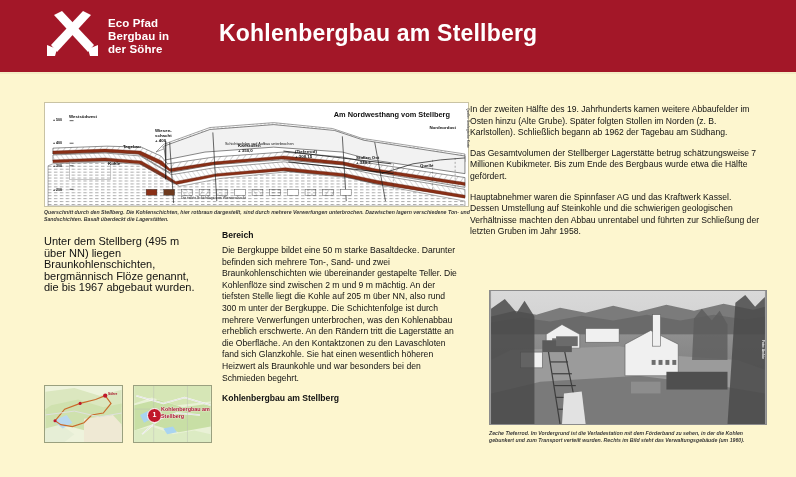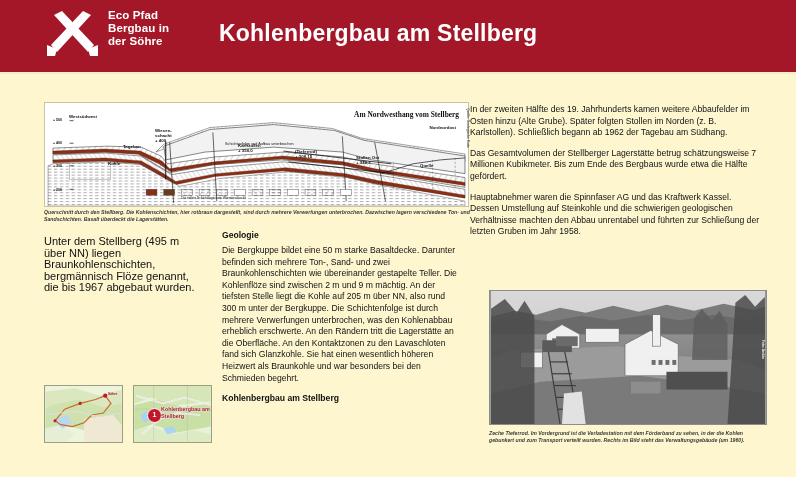--- a/index.html
+++ b/index.html
@@ -11,21 +11,21 @@
   }
   .board{position:relative;width:796px;height:477px;background:#fdf6cf;}
 
   
   .header{
     position:absolute;left:0;top:0;width:796px;height:72px;
     background:#a31728;
     border-bottom:2px solid #f3ecc4;
   }
   .header-inner{position:relative;height:72px;}
-  .logo-block{position:absolute;left:44px;top:9px;display:flex;gap:9px;}
+  .logo-block{position:absolute;left:44px;top:9px;display:flex;align-items:center;gap:9px;}
   .logo-mark{width:55px;height:55px;position:relative;}
   .logo-text{
     color:#ffffff;font-size:11.5px;line-height:13.2px;font-weight:bold;
     letter-spacing:.1px;white-space:pre-line;
   }
   .board-title{
     position:absolute;left:219px;top:20px;
     color:#ffffff;font-size:23px;font-weight:bold;letter-spacing:.2px;
   }
   .caption{
@@ -41,21 +41,21 @@
   }
   p.body:last-child{margin-bottom:0;}
 
   
   .figure-xs{
     position:absolute;left:44px;top:102px;width:425px;height:105px;
     background:#ffffff;border:1px solid #c9c3a4;box-sizing:border-box;
     overflow:hidden;
   }
   .xs-title{
-    position:absolute;right:9px;top:7px;font-size:7.4px;font-weight:bold;color:#111;font-family:Liberation Serif, serif;
+    position:absolute;right:18px;top:7px;font-size:7.4px;font-weight:bold;color:#111;
   }
   .xs-lab{position:absolute;font-size:4.4px;font-weight:bold;color:#111;}
   .xs-axis{position:absolute;font-size:3.6px;font-weight:bold;color:#111;}
   .xs-caption{
     position:absolute;left:44px;top:209px;width:428px;
   }
 
   
   .col-left{position:absolute;left:44px;top:236px;width:165px;}
   .col-left p.body{font-size:11px;line-height:11.5px;}
@@ -281,21 +281,21 @@
           <path d="M0 24 L79 24"></path>
         </g>
       </svg>
       <div class="map-pin">1</div>
       <div class="map-label">Kohlenbergbau am Stellberg</div>
     </div>
 
   </div>
 
   <div class="col-mid">
-    <h3 class="sec">Geologie</h3>
+    <h3 class="sec">Bereich</h3>
     <p class="body">Die Bergkuppe bildet eine 50 m starke Basaltdecke. Darunter befinden sich mehrere Ton-, Sand- und zwei Braunkohlenschichten wie übereinander gestapelte Teller. Die Kohlenflöze sind zwischen 2 m und 9 m mächtig. An der tiefsten Stelle liegt die Kohle auf 205 m über NN, also rund 300 m unter der Bergkuppe. Die Schichtenfolge ist durch mehrere Verwerfungen unterbrochen, was den Kohlenabbau erheblich erschwerte. An den Rändern tritt die Lagerstätte an die Oberfläche. An den Kontaktzonen zu den Lavaschloten fand sich Glanzkohle. Sie hat einen wesentlich höheren Heizwert als Braunkohle und war besonders bei den Schmieden begehrt.</p>
     <h3 class="sec">Kohlenbergbau am Stellberg</h3>
   </div>
 
   <div class="col-right">
     <p class="body">In der zweiten Hälfte des 19. Jahrhunderts kamen weitere Abbaufelder im Osten hinzu (Alte Grube). Später folgten Stollen im Norden (z. B. Karlstollen). Schließlich begann ab 1962 der Tagebau am Südhang.</p>
     <p class="body">Das Gesamtvolumen der Stellberger Lagerstätte betrug schätzungsweise 7 Millionen Kubikmeter. Bis zum Ende des Bergbaus wurde etwa die Hälfte gefördert.</p>
     <p class="body">Hauptabnehmer waren die Spinnfaser AG und das Kraftwerk Kassel. Dessen Umstellung auf Steinkohle und die schwierigen geologischen Verhältnisse machten den Abbau unrentabel und führten zur Schließung der letzten Gruben im Jahr 1958.</p>
   </div>
 

